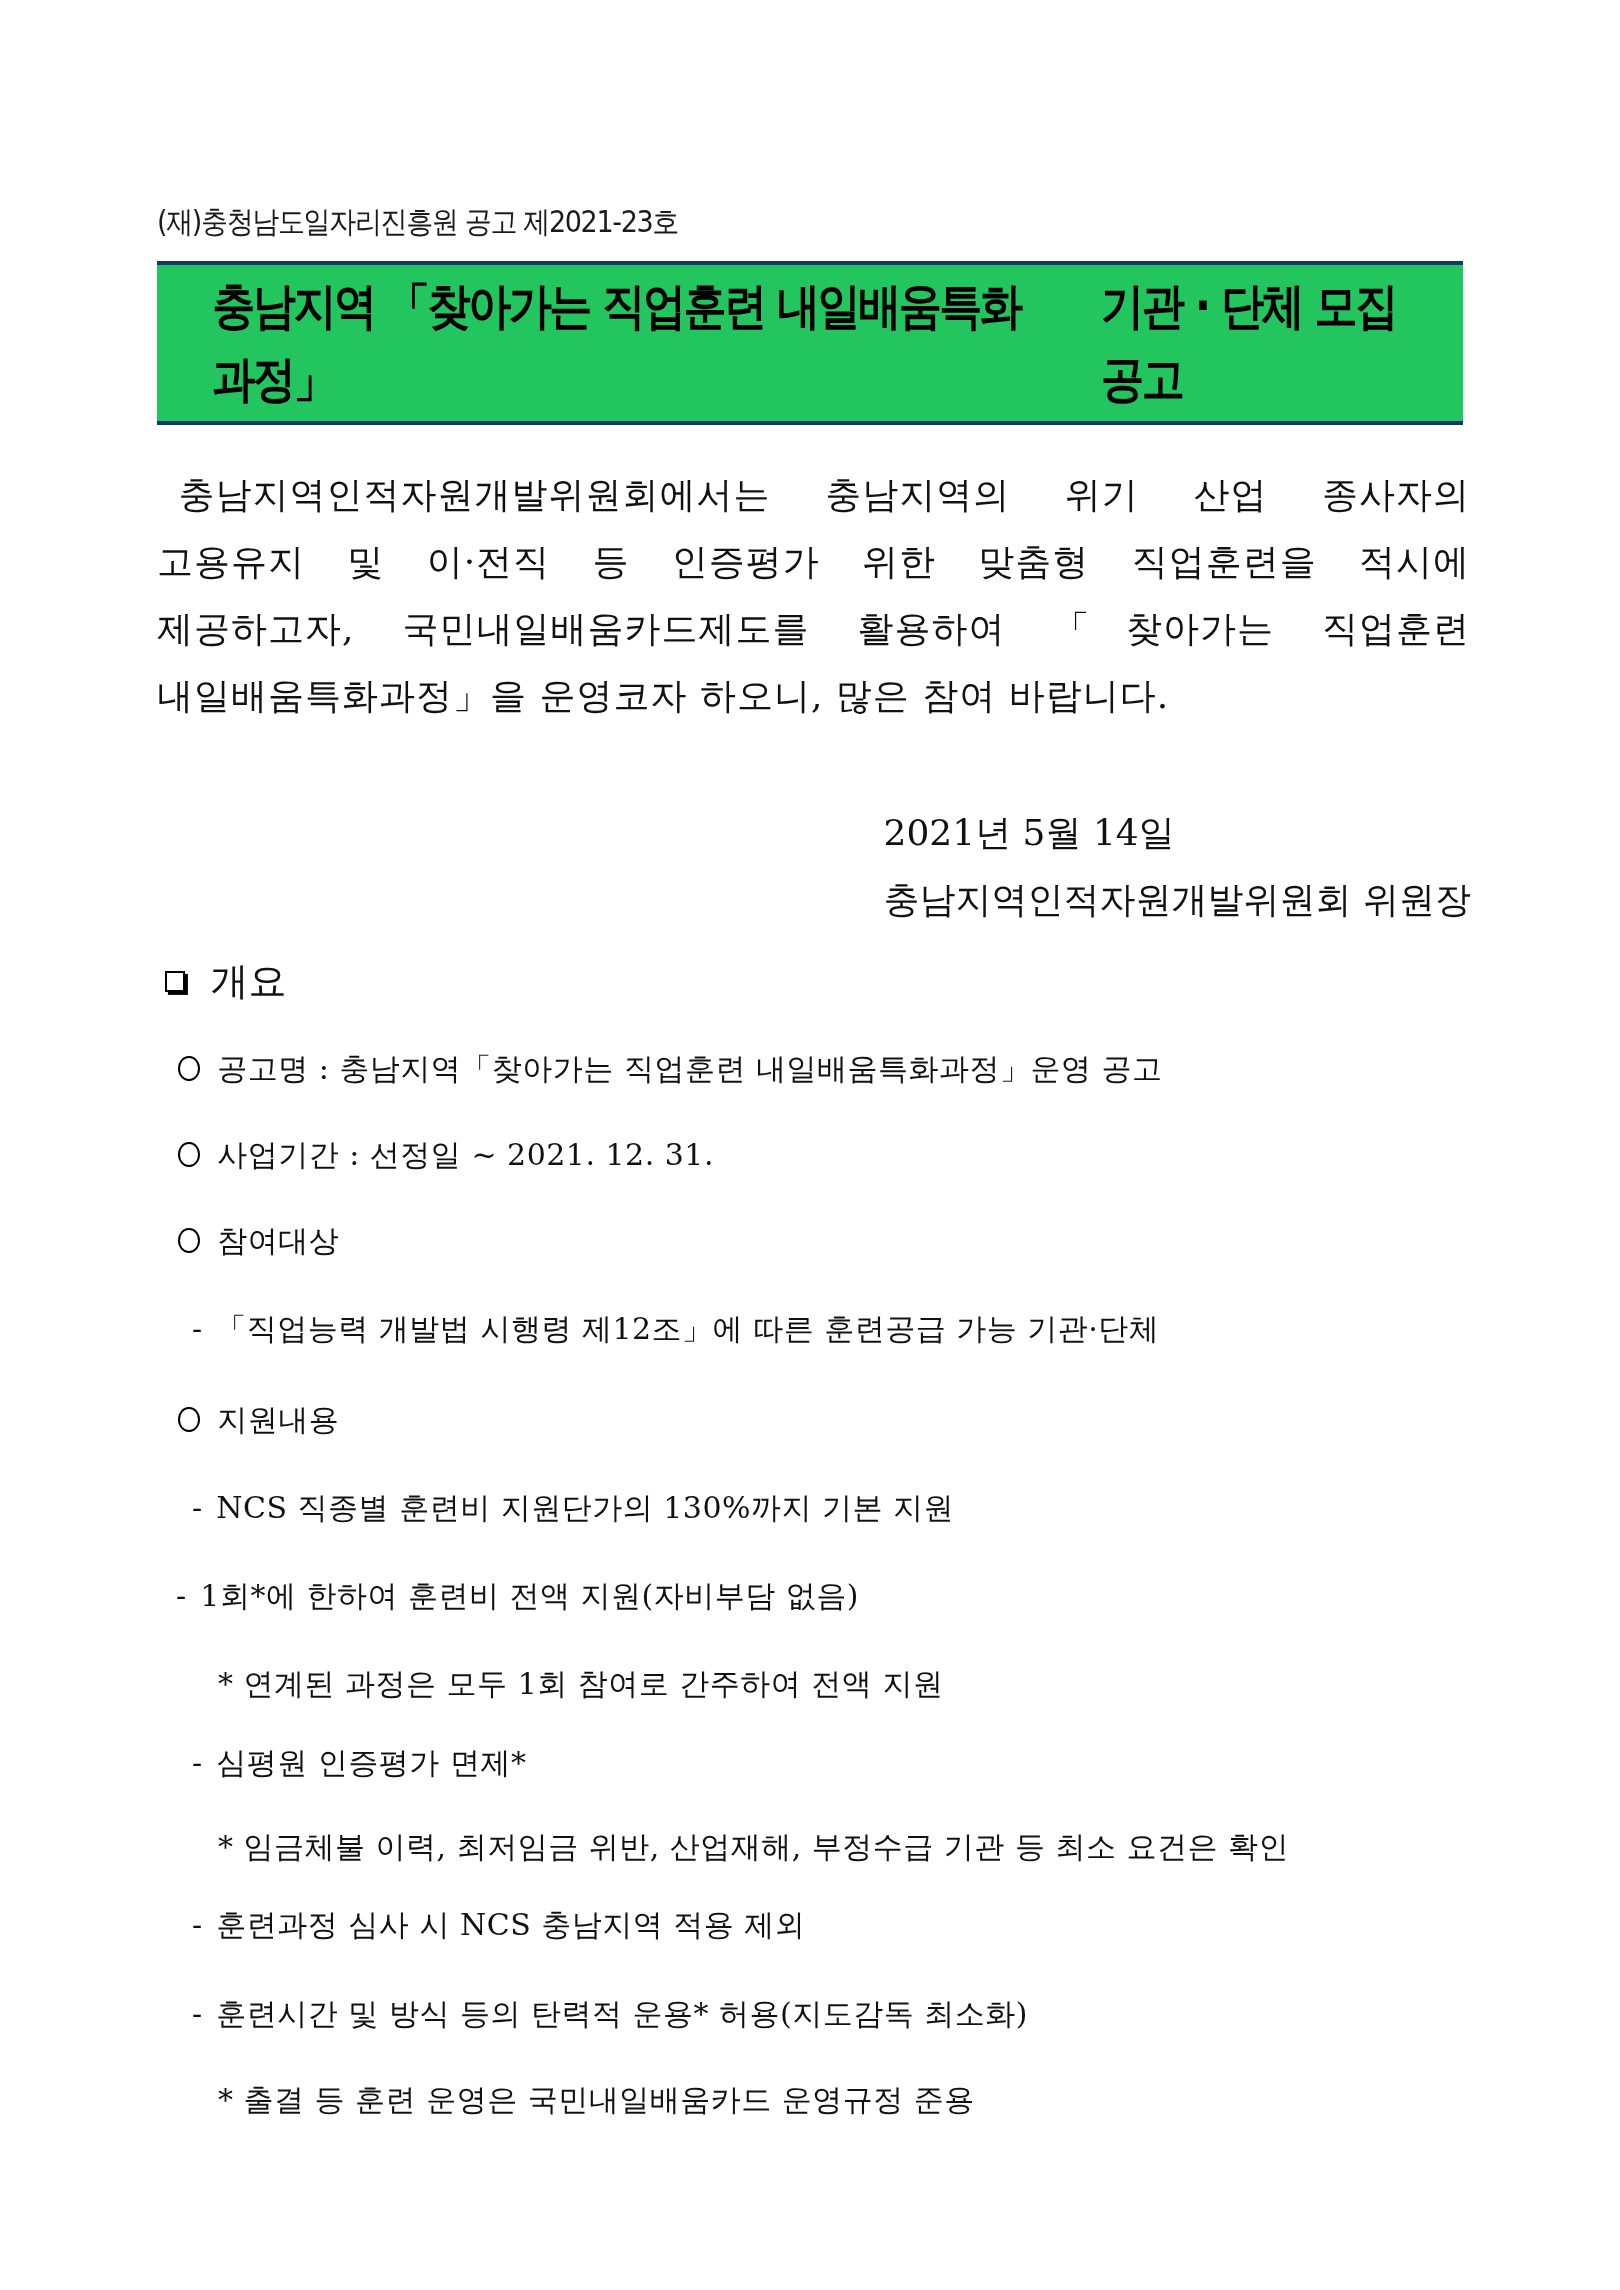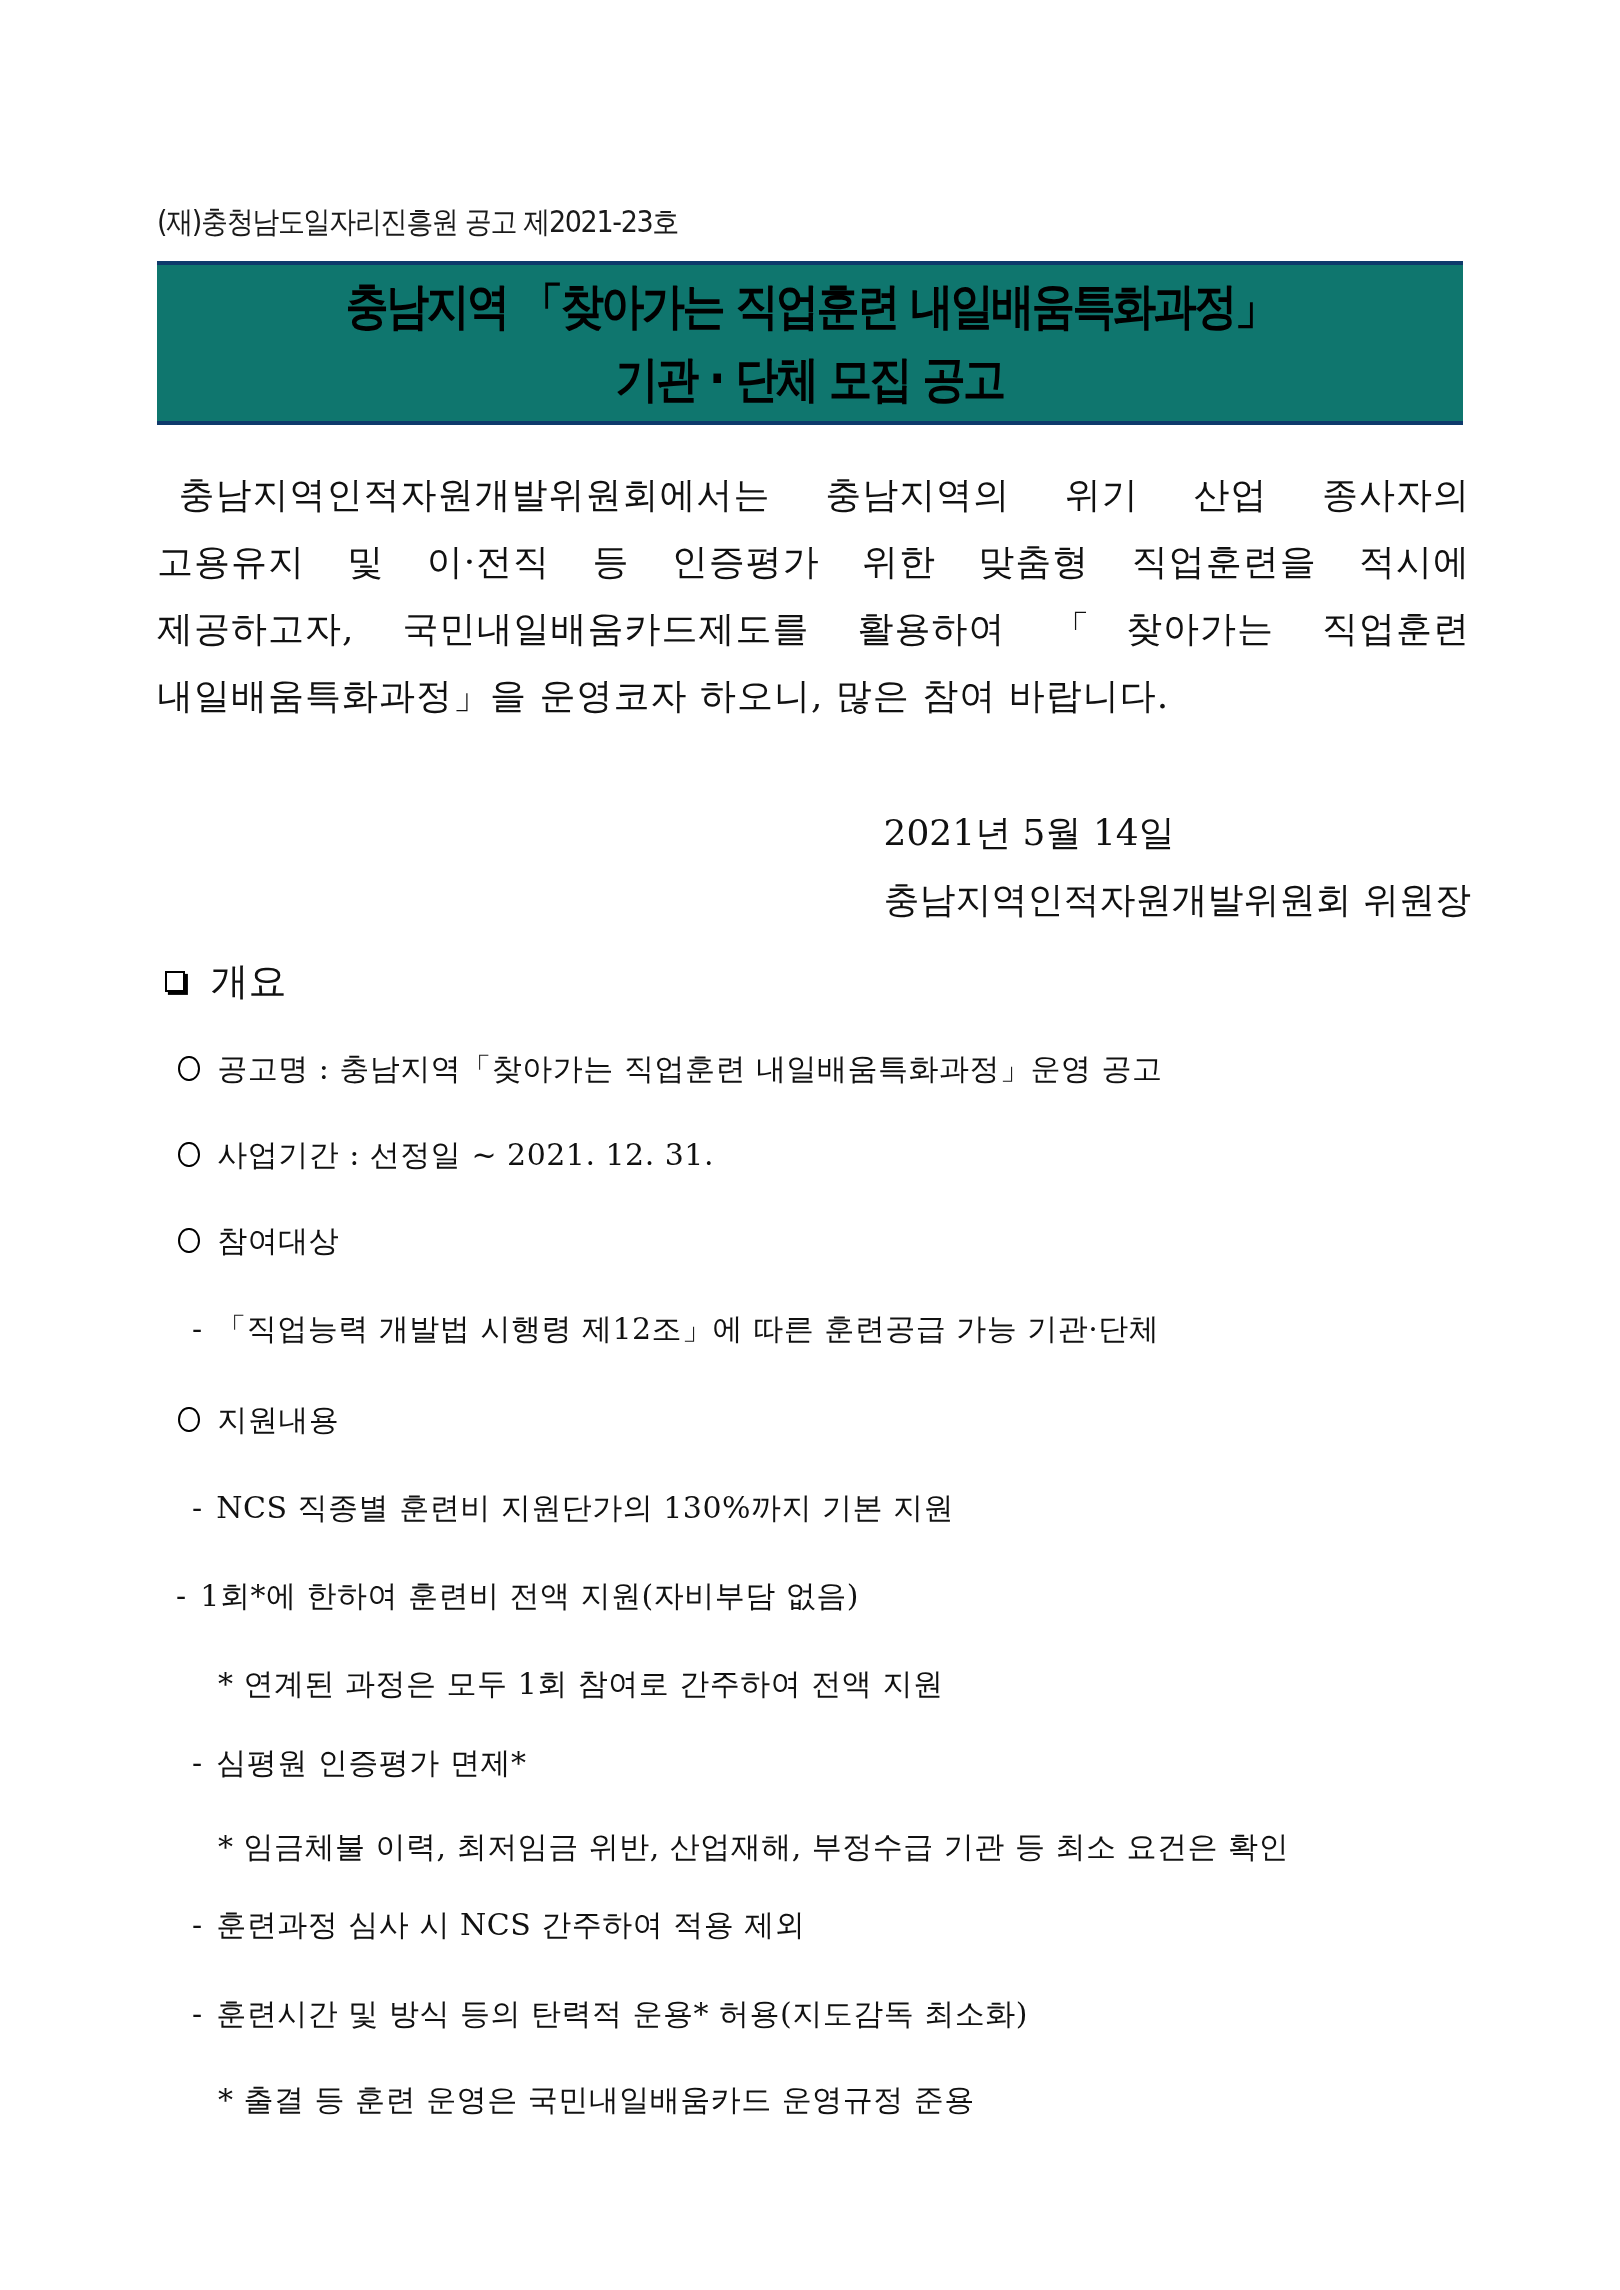--- a/index.html
+++ b/index.html
@@ -9,25 +9,25 @@
       font-family: "DejaVu Serif", "Liberation Serif", serif;
     }
     .org-line {
       position: absolute; left: 157px; top: 202px;
       font-family: "DejaVu Sans", "Liberation Sans", sans-serif;
       font-size: 30px; letter-spacing: -1.5px; color: #1a1a1a;
       transform: scaleX(0.9); transform-origin: left;
     }
     .title-box {
       position: absolute; left: 157px; top: 261px; width: 1306px; height: 164px;
-      background: #0f766e;
+      background: #22c55e;
       border-top: 4.9px solid #0e3a6b;
       border-bottom: 4.9px solid #0e3a6b;
       box-sizing: border-box;
-      display: flex; flex-direction: column; align-items: center; justify-content: center;
+      display: flex; flex-direction: row; align-items: center; justify-content: center;
     }
     .title-line {
       font-family: "DejaVu Sans", "Liberation Sans", sans-serif;
       font-weight: bold; font-size: 49px; line-height: 73px; color: #000;
       letter-spacing: -2.9px;
       transform: scaleX(0.88);
     }
     .para {
       position: absolute; left: 157px; top: 461px; width: 1313px;
       font-size: 36px; line-height: 67px; letter-spacing: 1px;
@@ -118,21 +118,21 @@
 
 <div class="item" style="left:192px;top:1743px;">
   <span class="dash">-</span><span>심평원 인증평가 면제*</span>
 </div>
 
 <div class="item note" style="left:218px;top:1827px;">
   <span>* 임금체불 이력, 최저임금 위반, 산업재해, 부정수급 기관 등 최소 요건은 확인</span>
 </div>
 
 <div class="item" style="left:192px;top:1905px;">
-  <span class="dash">-</span><span>훈련과정 심사 시 NCS 간주하여 적용 제외</span>
+  <span class="dash">-</span><span>훈련과정 심사 시 NCS 충남지역 적용 제외</span>
 </div>
 
 <div class="item" style="left:192px;top:1994px;">
   <span class="dash">-</span><span>훈련시간 및 방식 등의 탄력적 운용* 허용(지도감독 최소화)</span>
 </div>
 
 <div class="item note" style="left:218px;top:2080px;">
   <span>* 출결 등 훈련 운영은 국민내일배움카드 운영규정 준용</span>
 </div>
 

